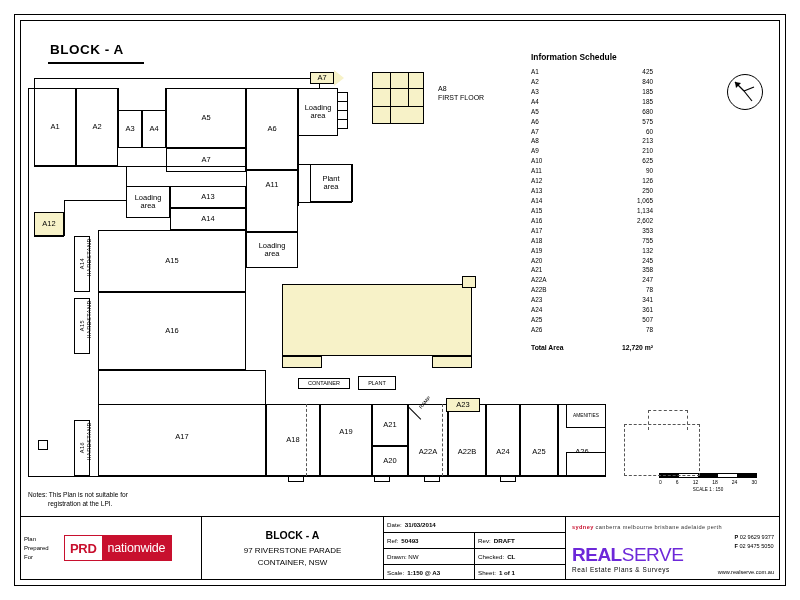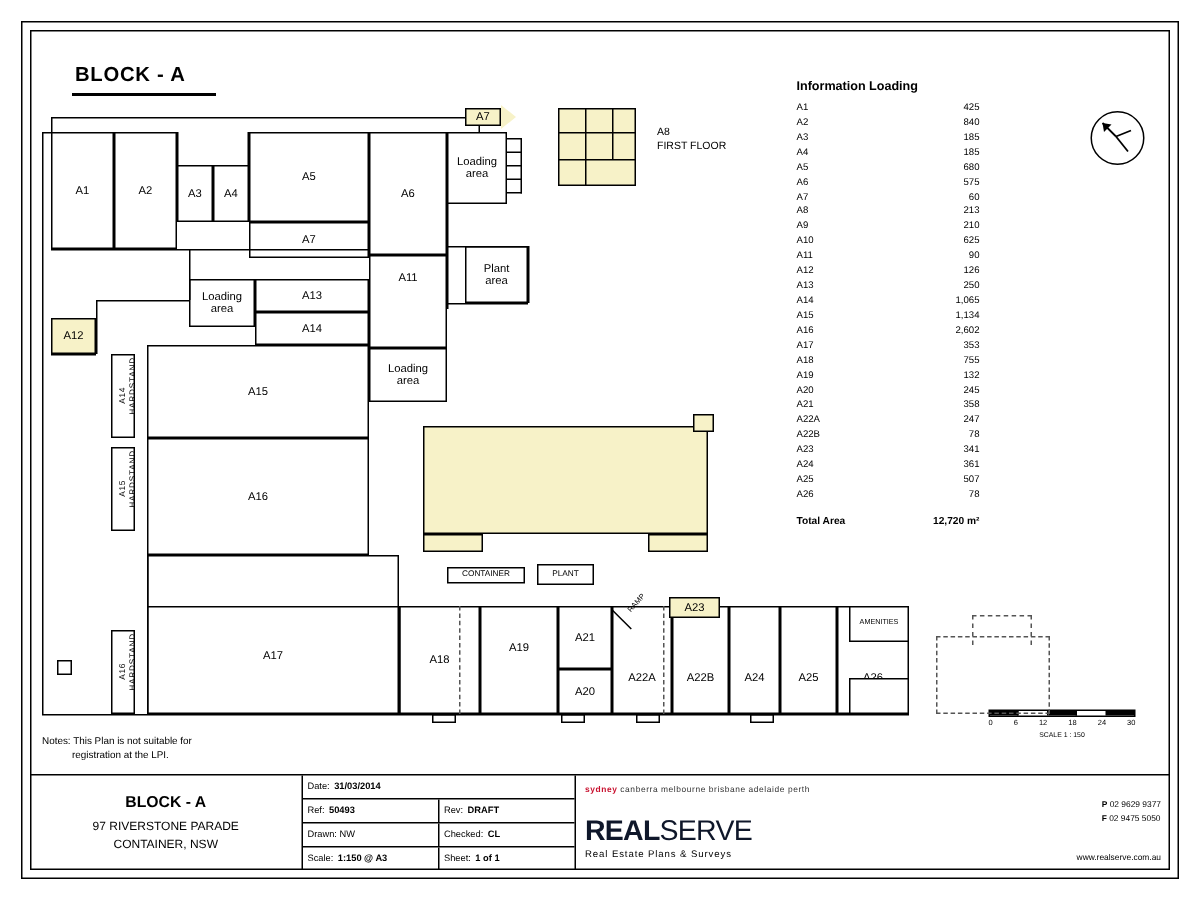--- a/index.html
+++ b/index.html
@@ -267,21 +267,21 @@
     color: #333;
     letter-spacing: .4px;
     display: flex;
     justify-content: space-between;
     width: 150px;
   }
   .cities .s { font-weight: bold; color: #c8102e; }
   .rs {
     font-size: 19px;
     font-weight: bold;
-    color: #0f172a;
+    color: #6d28d9;
     letter-spacing: -.5px;
     line-height: 1.05;
     margin-top: 15px;
   }
   .rs .thin { font-weight: normal; }
   .rs-sub {
     font-size: 6.4px;
     letter-spacing: .6px;
     margin-top: 1px;
   }
@@ -344,21 +344,21 @@
 
 <div id="page">
 
   <div class="sheet-border"></div>
   <div class="inner-border"></div>
 
   <div class="title-block-a">BLOCK - A</div>
   <div class="title-underline"></div>
 
   <div class="info-sched">
-    <div class="info-title">Information Loading</div>
+    <div class="info-title">Information Schedule</div>
     <div class="info-row">
         <span class="k">A1</span>
         <span class="v">425</span>
       </div>
     <div class="info-row">
         <span class="k">A2</span>
         <span class="v">840</span>
       </div>
     <div class="info-row">
         <span class="k">A3</span>
@@ -708,20 +708,31 @@
   <div class="hatch-dash" style="left:648px;top:410px;width:40px;height:20px;border-style:dashed;border-bottom:none;"></div>
 
   <div class="unit" style="left:38px;top:440px;width:10px;height:10px;"></div>
 
   <div class="thin-line" style="left:28px;top:88px;width:1px;height:388px;"></div>
   <div class="thin-line" style="left:28px;top:476px;width:70px;height:1px;"></div>
   <div class="thin-line" style="left:28px;top:88px;width:6px;height:1px;"></div>
 
   <div class="titlebar">
 
+    <div class="tb-cell tb-prep">
+      <div class="lines">
+        <div>Plan</div>
+        <div>Prepared</div>
+        <div>For</div>
+      </div>
+      <div class="prd">
+        <span class="a">PRD</span>
+        <span class="b">nationwide</span>
+      </div>
+    </div>
 
     <div class="tb-cell tb-mid">
       <div class="big">BLOCK - A</div>
       <div>97 RIVERSTONE PARADE</div>
       <div>CONTAINER, NSW</div>
     </div>
 
     <div class="tb-cell tb-meta">
       <div class="meta-row">
         <div class="meta-cell">

